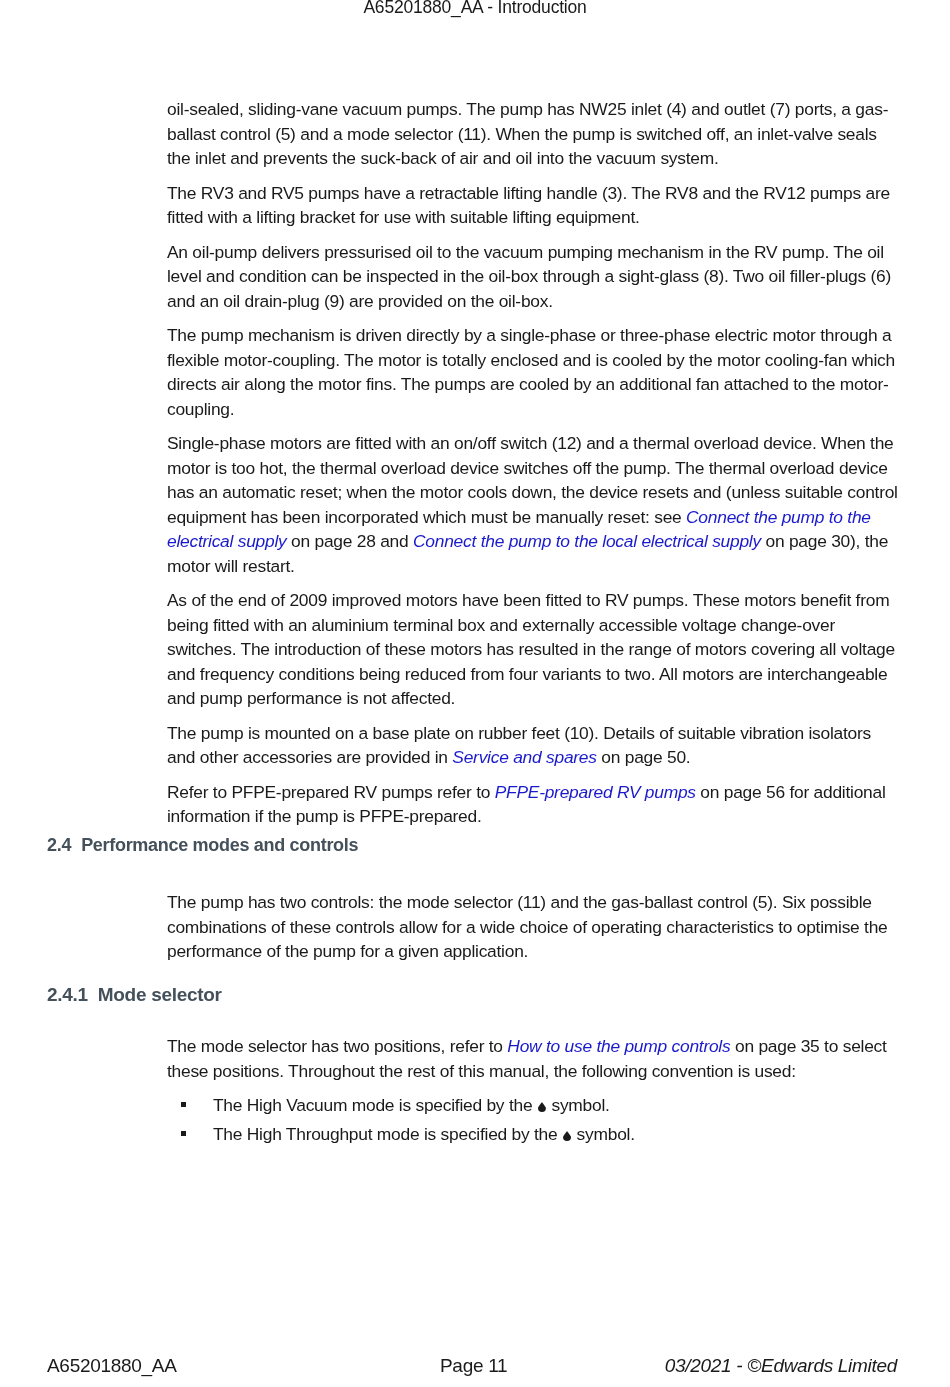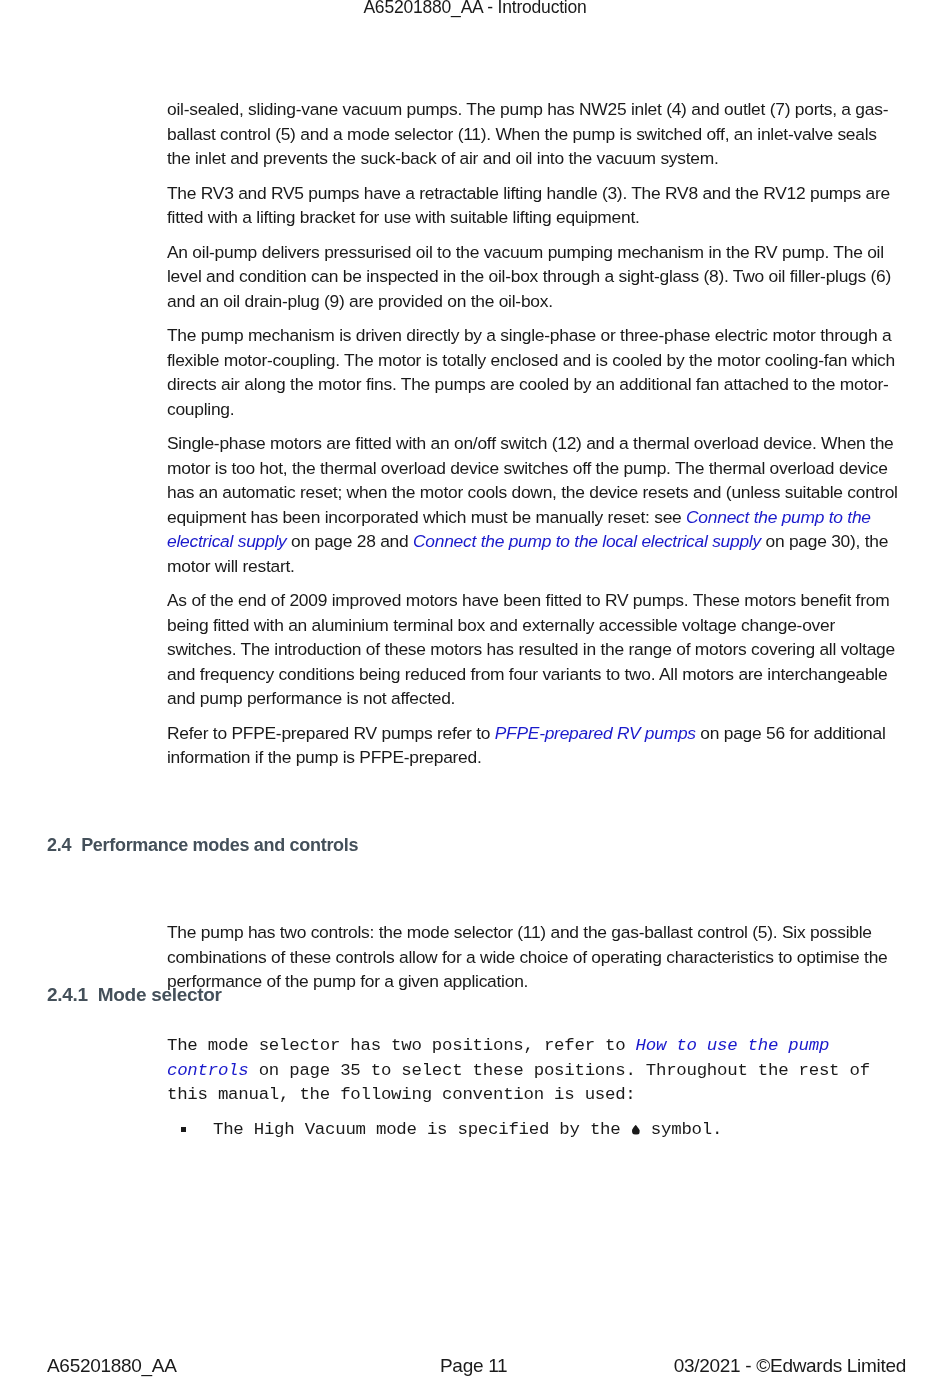--- a/index.html
+++ b/index.html
@@ -44,33 +44,35 @@
 
 <div class="running-header">A65201880_AA - Introduction</div>
 
 <div class="body-block" style="top:58px;margin-top:39px;">
   <p>oil-sealed, sliding-vane vacuum pumps. The pump has NW25 inlet (4) and outlet (7) ports, a gas-ballast control (5) and a mode selector (11). When the pump is switched off, an inlet-valve seals the inlet and prevents the suck-back of air and oil into the vacuum system.</p>
   <p>The RV3 and RV5 pumps have a retractable lifting handle (3). The RV8 and the RV12 pumps are fitted with a lifting bracket for use with suitable lifting equipment.</p>
   <p>An oil-pump delivers pressurised oil to the vacuum pumping mechanism in the RV pump. The oil level and condition can be inspected in the oil-box through a sight-glass (8). Two oil filler-plugs (6) and an oil drain-plug (9) are provided on the oil-box.</p>
   <p>The pump mechanism is driven directly by a single-phase or three-phase electric motor through a flexible motor-coupling. The motor is totally enclosed and is cooled by the motor cooling-fan which directs air along the motor fins. The pumps are cooled by an additional fan attached to the motor-coupling.</p>
   <p><span>Single-phase motors are fitted with an on/off switch (12) and a thermal overload device. When the motor is too hot, the thermal overload device switches off the pump. The thermal overload device has an automatic reset; when the motor cools down, the device resets and (unless suitable control equipment has been incorporated which must be manually reset: see </span><a class="link">Connect the pump to the electrical supply</a><span> on page 28 and </span><a class="link">Connect the pump to the local electrical supply</a><span> on page 30), the motor will restart.</span></p>
   <p>As of the end of 2009 improved motors have been fitted to RV pumps. These motors benefit from being fitted with an aluminium terminal box and externally accessible voltage change-over switches. The introduction of these motors has resulted in the range of motors covering all voltage and frequency conditions being reduced from four variants to two. All motors are interchangeable and pump performance is not affected.</p>
+  <p><span>The pump is mounted on a base plate on rubber feet (10). Details of suitable vibration isolators and other accessories are provided in </span><a class="link">Service and spares</a><span> on page 50.</span></p>
   <p><span>Refer to PFPE-prepared RV pumps refer to </span><a class="link">PFPE-prepared RV pumps</a><span> on page 56 for additional information if the pump is PFPE-prepared.</span></p>
 </div>
 
 <h2 style="top:835px;"><span class="num">2.4</span><span>Performance modes and controls</span></h2>
 
-<div class="body-block" style="top:890px;margin-top:30px;">
+<div class="body-block" style="top:890px;">
   <p>The pump has two controls: the mode selector (11) and the gas-ballast control (5). Six possible combinations of these controls allow for a wide choice of operating characteristics to optimise the performance of the pump for a given application.</p>
 </div>
 
 <h3 style="top:984px;"><span class="num">2.4.1</span><span>Mode selector</span></h3>
 
-<div class="body-block" style="top:1034px;font-family:Liberation Mono, monospace;">
+<div class="body-block" style="top:1034px;">
   <p><span>The mode selector has two positions, refer to </span><a class="link">How to use the pump controls</a><span> on page 35 to select these positions. Throughout the rest of this manual, the following convention is used:</span></p>
   <ul class="bullets">
     <li><span class="bullet"></span><span>The High Vacuum mode is specified by the </span><span class="drop"></span><span> symbol.</span></li>
+    <li><span class="bullet"></span><span>The High Throughput mode is specified by the </span><span class="drop"></span><span> symbol.</span></li>
   </ul>
 </div>
 
 <div class="footer" style="left:47px;">A65201880_AA</div>
 <div class="footer" style="left:440px;">Page 11</div>
-<div class="footer" style="right:44px;">03/2021 - ©Edwards Limited</div>
+<div class="footer" style="right:53px;font-style:italic;">03/2021 - ©Edwards Limited</div>
 
 </body></html>

